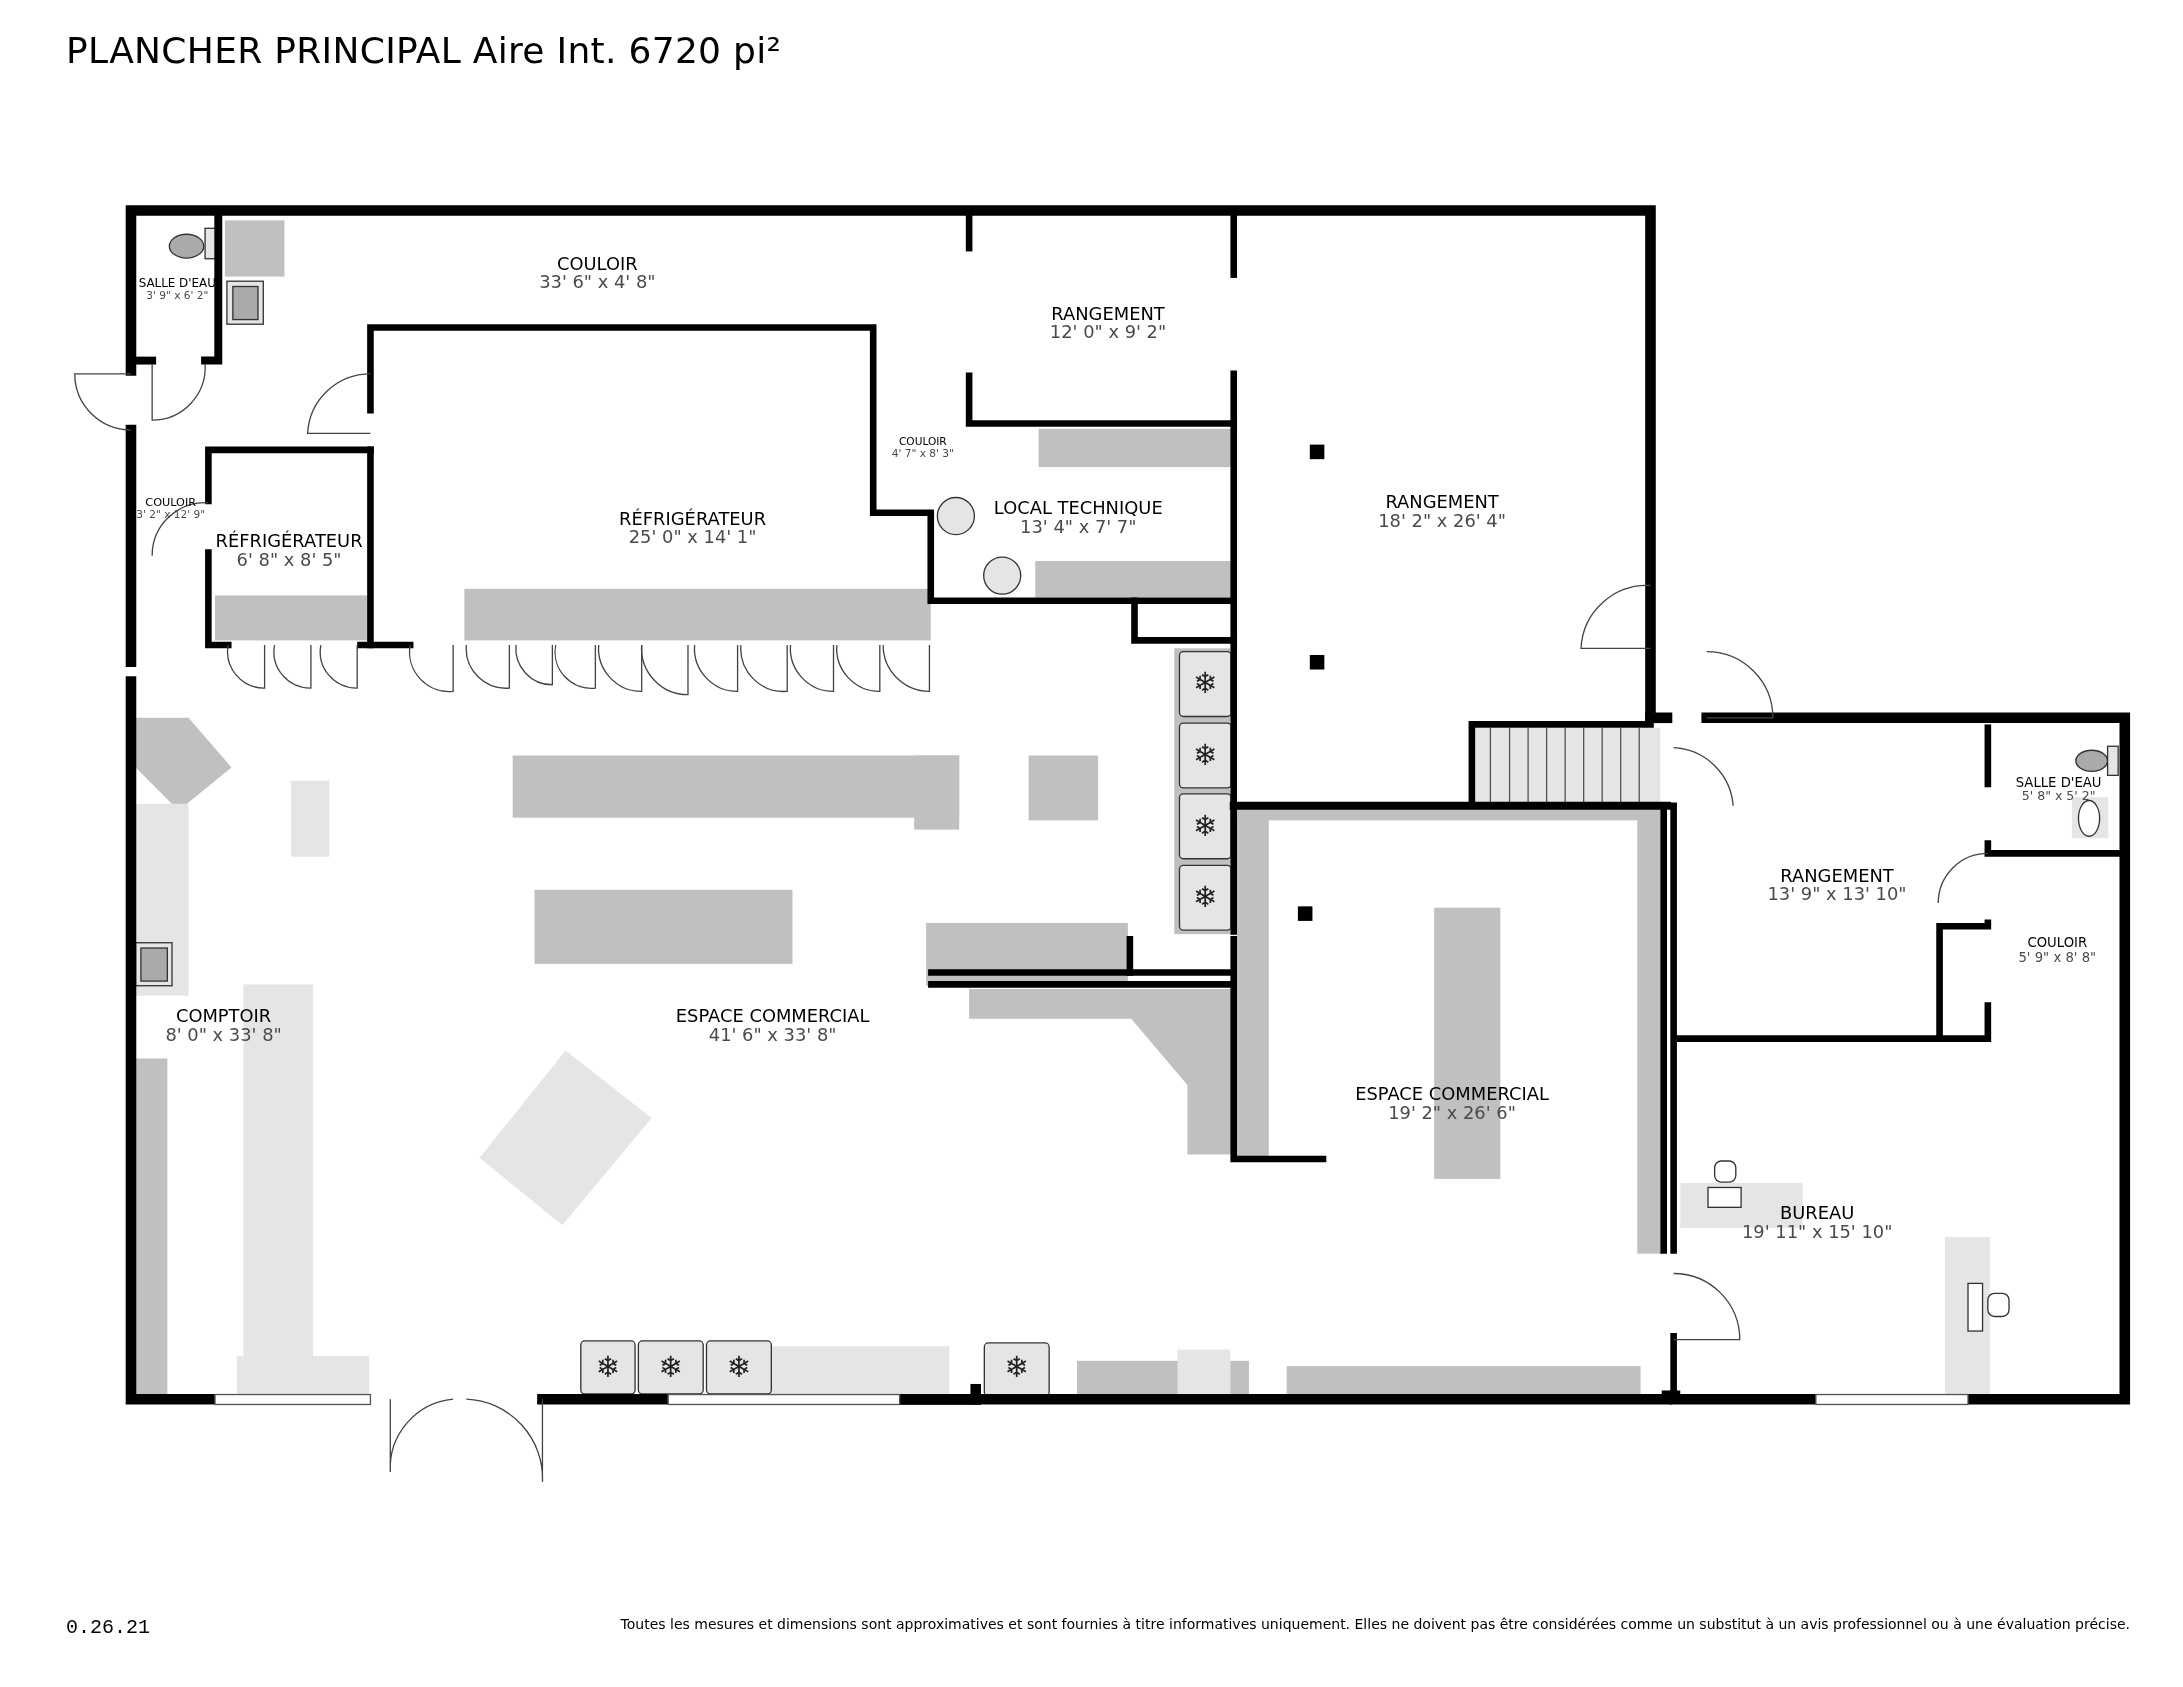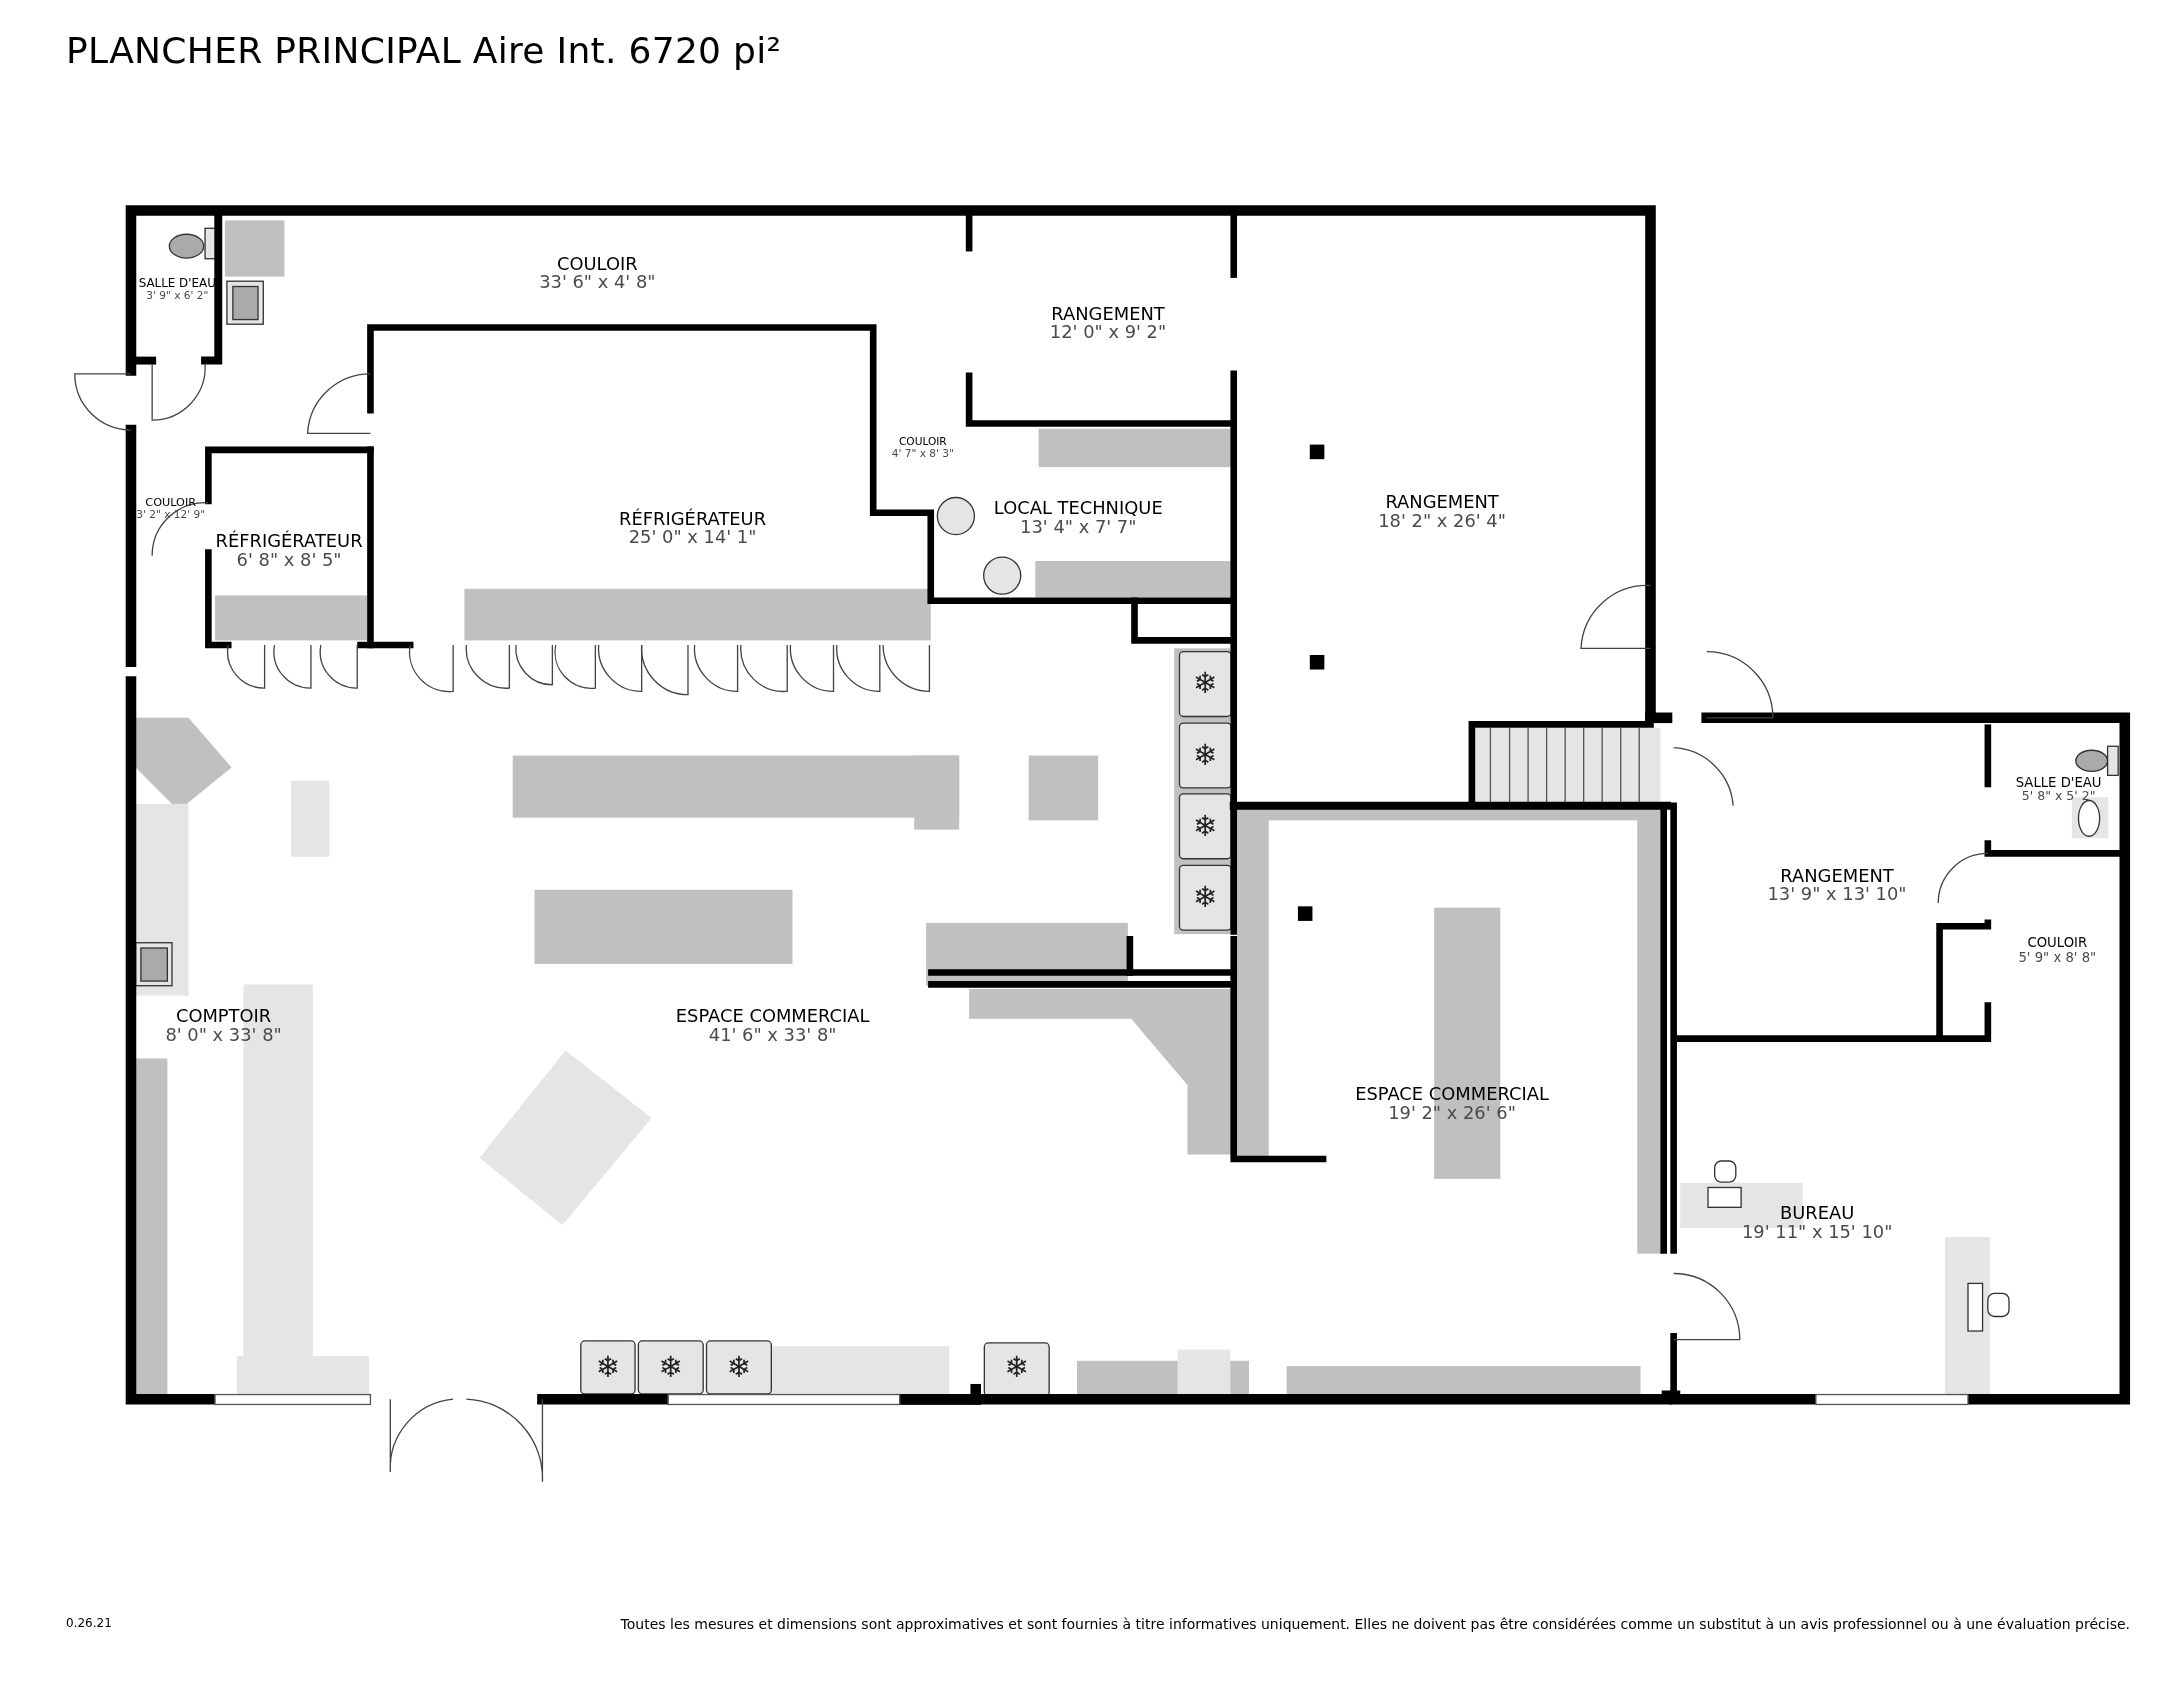--- a/index.html
+++ b/index.html
@@ -1,18 +1,18 @@
 <!DOCTYPE html>
 <html style="font-size:10.6px"><head>
 <meta charset="utf-8">
 <style>
   html, body { margin:0; padding:0; background:#ffffff; }
   body { width:2183px; height:1687px; position:relative; overflow:hidden; font-family:"DejaVu Sans", sans-serif; color:#000; }
   .title { position:absolute; left:66px; top:30px; font-size:36px; font-weight:normal; letter-spacing:0.3px; }
-  .footer-left { position:absolute; left:66px; top:1616px; font-size:12px; }
+  .footer-left { position:absolute; left:66px; top:1616px; font-size:20px;font-family:Liberation Mono, monospace; }
   .footer-right { position:absolute; right:53px; top:1616px; font-size:14px; text-align:right; }
   svg.plan { position:absolute; left:0; top:0; }
   .rname { font-family:"DejaVu Sans", sans-serif; fill:#000; text-anchor:middle; }
   .rdim { font-family:"DejaVu Sans", sans-serif; fill:#4a4a4a; text-anchor:middle; }
 </style>
 </head>
 <body>
 
 <div class="title">PLANCHER PRINCIPAL Aire Int. 6720 pi²</div>
 

